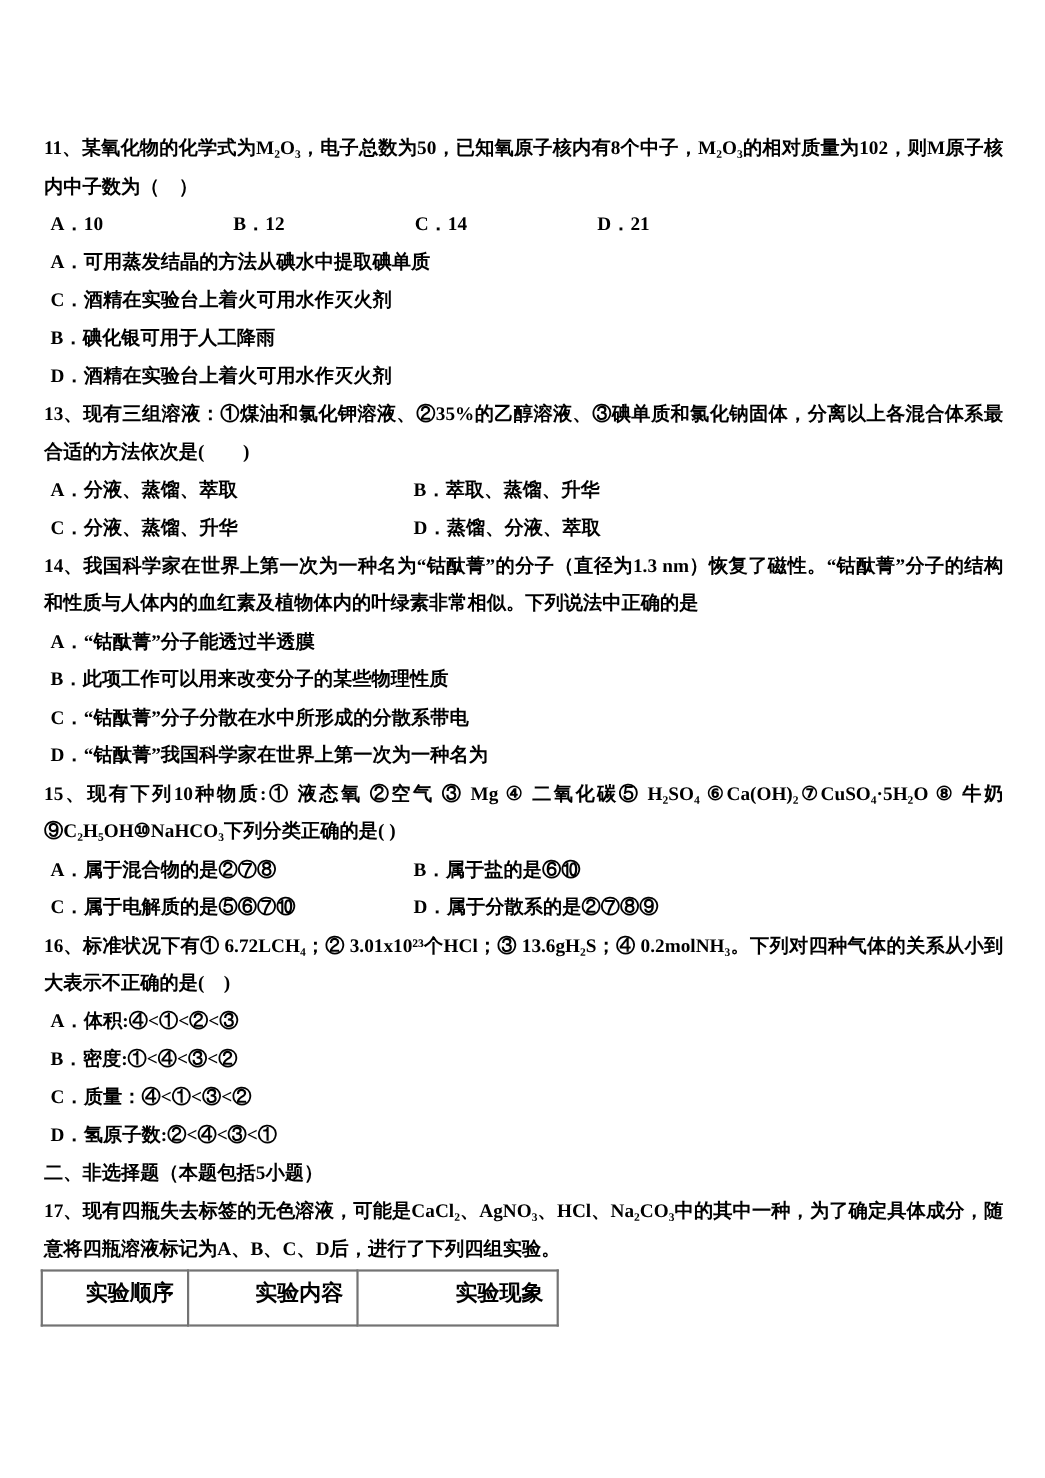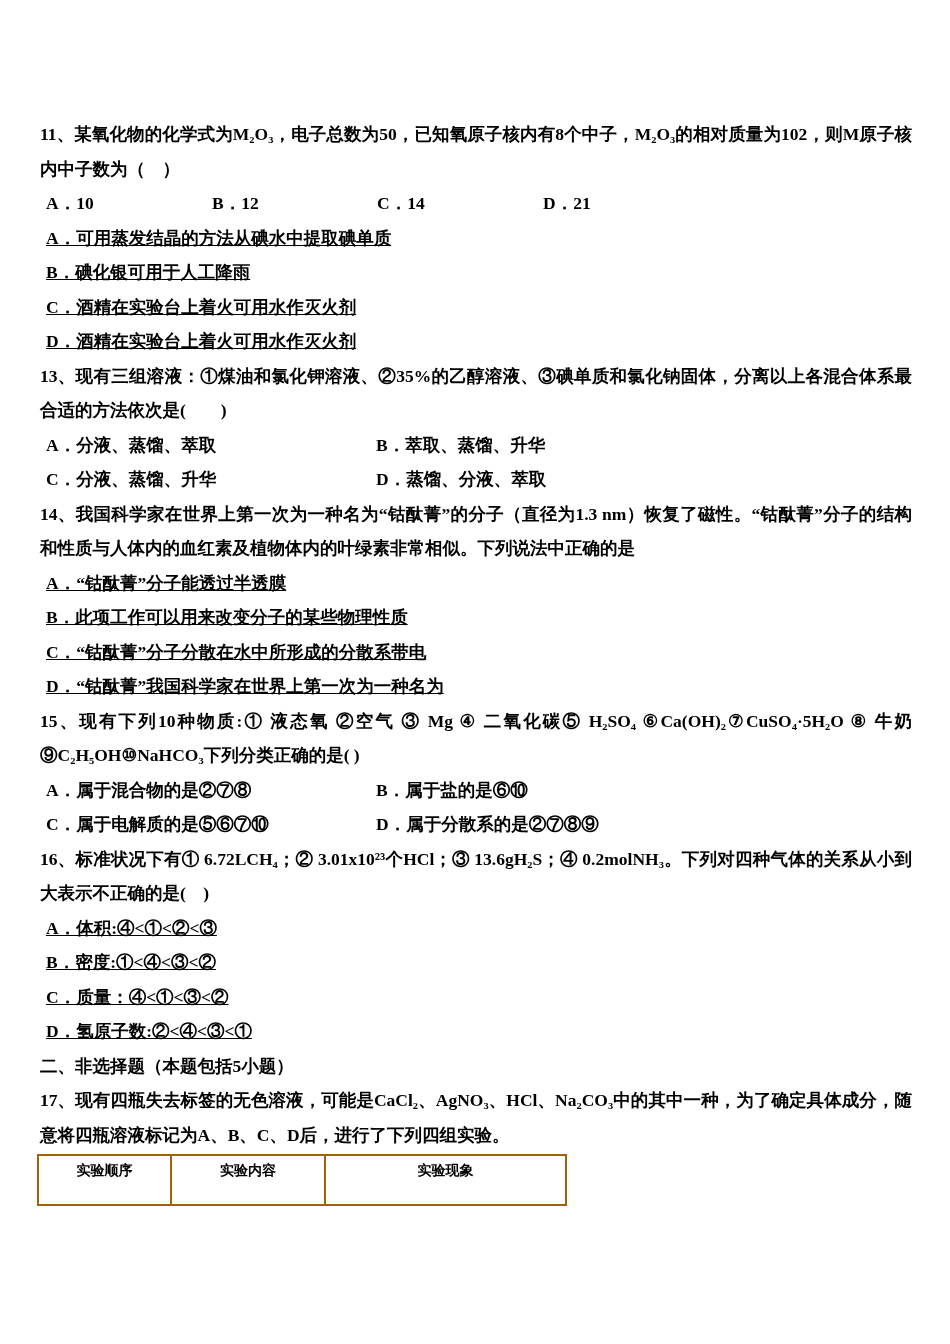--- a/index.html
+++ b/index.html
@@ -5,65 +5,65 @@
   html, body { margin: 0; padding: 0; }
   body {
     width: 950px; height: 1344px;
     background: #ffffff; color: #000000;
     font-family: "Liberation Serif", "DejaVu Serif", serif;
     font-weight: bold;
     font-size: 17.5px;
   }
   .page { padding: 93px 38px 0 40px; margin-top: 24px; }
   .stem, .hdr { margin: 0; line-height: 34.5px; text-align: justify; }
-  .opt-line { margin: 0; line-height: 34.5px; padding-left: 6px; text-decoration: underline; }
+  .opt-line { margin: 0; line-height: 34.5px; padding-left: 6px; }
   .opts-row4 {
     display: grid;
     grid-template-columns: 166px 165px 166px 1fr;
     line-height: 34.5px; padding-left: 6px;
   }
   .opts-2col {
     display: grid;
     grid-template-columns: 330px 1fr;
     line-height: 34.5px; padding-left: 6px;
   }
   table.exp {
     border-collapse: collapse;
     margin: 2px 0 0 -3px;
     table-layout: fixed;
   }
   table.exp th {
-    border: 2px solid #a16207;
+    border: 2px solid #737373;
     box-sizing: border-box;
     height: 50px;
     padding: 6px 12px;
-    font-size: 14px; font-weight: bold;
-    text-align: center; vertical-align: top;
+    font-size: 20px; font-weight: bold;
+    text-align: right; vertical-align: top;
   }
-  .w1 { width: 133px; } .w2 { width: 154px; border-radius: 16px; } .w3 { width: 241px; }
+  .w1 { width: 133px; } .w2 { width: 154px; border-radius: 16px; } .w3 { width: 182px; }
 </style>
 </head>
 <body>
 
 <div class="page">
 
   <section>
     <p class="stem">11、某氧化物的化学式为M₂O₃，电子总数为50，已知氧原子核内有8个中子，M₂O₃的相对质量为102，则M原子核内中子数为（　）</p>
     <div class="opts-row4">
       <span>A．10</span>
       <span>B．12</span>
       <span>C．14</span>
       <span>D．21</span>
     </div>
   </section>
 
   <section>
     <p class="opt-line">A．可用蒸发结晶的方法从碘水中提取碘单质</p>
+    <p class="opt-line">C．酒精在实验台上着火可用水作灭火剂</p>
     <p class="opt-line">B．碘化银可用于人工降雨</p>
-    <p class="opt-line">C．酒精在实验台上着火可用水作灭火剂</p>
     <p class="opt-line">D．酒精在实验台上着火可用水作灭火剂</p>
   </section>
 
   <section>
     <p class="stem">13、现有三组溶液：①煤油和氯化钾溶液、②35%的乙醇溶液、③碘单质和氯化钠固体，分离以上各混合体系最合适的方法依次是(　　)</p>
     <div class="opts-2col">
       <span>A．分液、蒸馏、萃取</span>
       <span>B．萃取、蒸馏、升华</span>
       <span>C．分液、蒸馏、升华</span>
       <span>D．蒸馏、分液、萃取</span>

